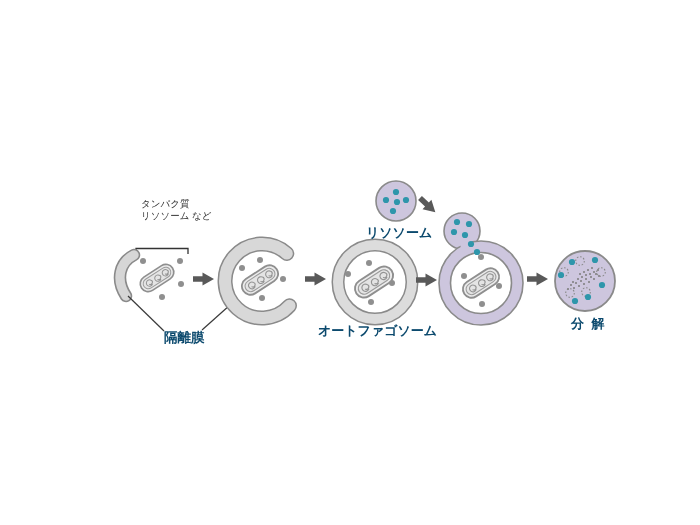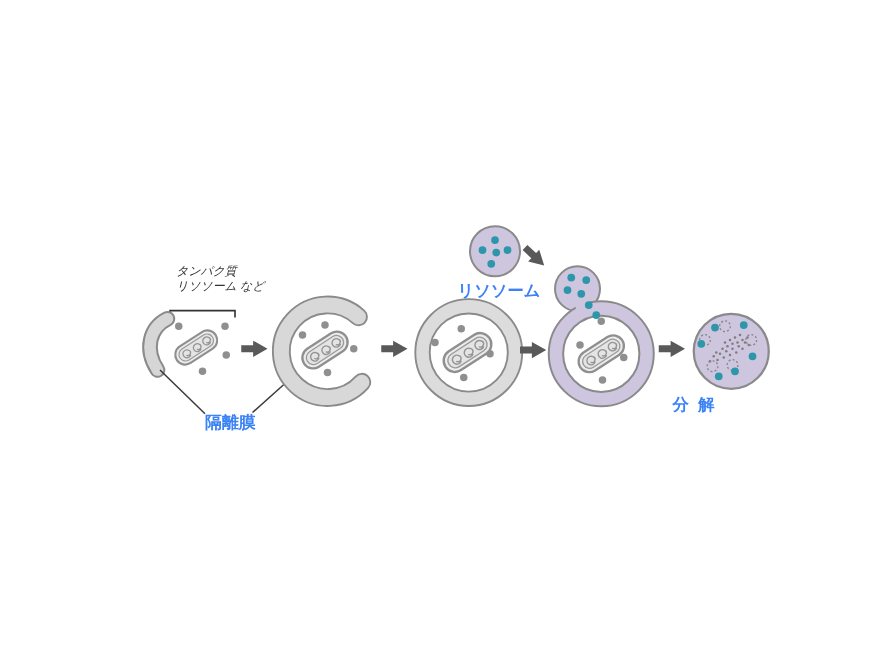--- a/index.html
+++ b/index.html
@@ -3,21 +3,21 @@
 <meta charset="utf-8">
 <style>
   html,body{margin:0;padding:0;background:#ffffff;}
   #stage{
     position:relative;width:700px;height:525px;background:#ffffff;overflow:hidden;
     font-family:"Liberation Sans", sans-serif;
   }
   #art{position:absolute;left:0;top:0;}
   .lbl{position:absolute;color:#1a1a1a;white-space:nowrap;}
   .lbl-small{font-size:9.5px;line-height:11.5px;color:#333;font-weight:400;}
-  .lbl-main{font-size:13px;font-weight:600;color:#3b82f6;}
+  .lbl-main{font-size:13px;font-weight:600;color:#0c4a6e;}
   .lbl-iso{font-size:13.5px;}
   .lbl-deg{letter-spacing:2px;}
 </style>
 </head>
 <body>
 
 <div id="stage">
 
   <svg id="art" width="700" height="525" viewBox="0 0 700 525">
     <defs>
@@ -153,24 +153,25 @@
 
       <use href="#tdot" x="572" y="262"></use>
       <use href="#tdot" x="595" y="260"></use>
       <use href="#tdot" x="561" y="275"></use>
       <use href="#tdot" x="602" y="285"></use>
       <use href="#tdot" x="588" y="297"></use>
       <use href="#tdot" x="575" y="301"></use>
     </g>
   </svg>
 
-  <div class="lbl lbl-small" style="left:141px;top:212px;font-style:italic;">
+  <div class="lbl lbl-small" style="left:141px;top:198px;">
     <div>タンパク質</div>
     <div>リソソーム など</div>
   </div>
 
   <div class="lbl lbl-main lbl-iso" style="left:164px;top:329px;font-family:Liberation Mono, monospace;">隔離膜</div>
 
   <div class="lbl lbl-main" style="left:366px;top:224px;">リソソーム</div>
 
+  <div class="lbl lbl-main" style="left:318px;top:322px;">オートファゴソーム</div>
 
-  <div class="lbl lbl-main lbl-deg" style="left:538px;top:315px;">分 解</div>
+  <div class="lbl lbl-main lbl-deg" style="left:571px;top:315px;">分 解</div>
 </div>
 
 </body></html>

